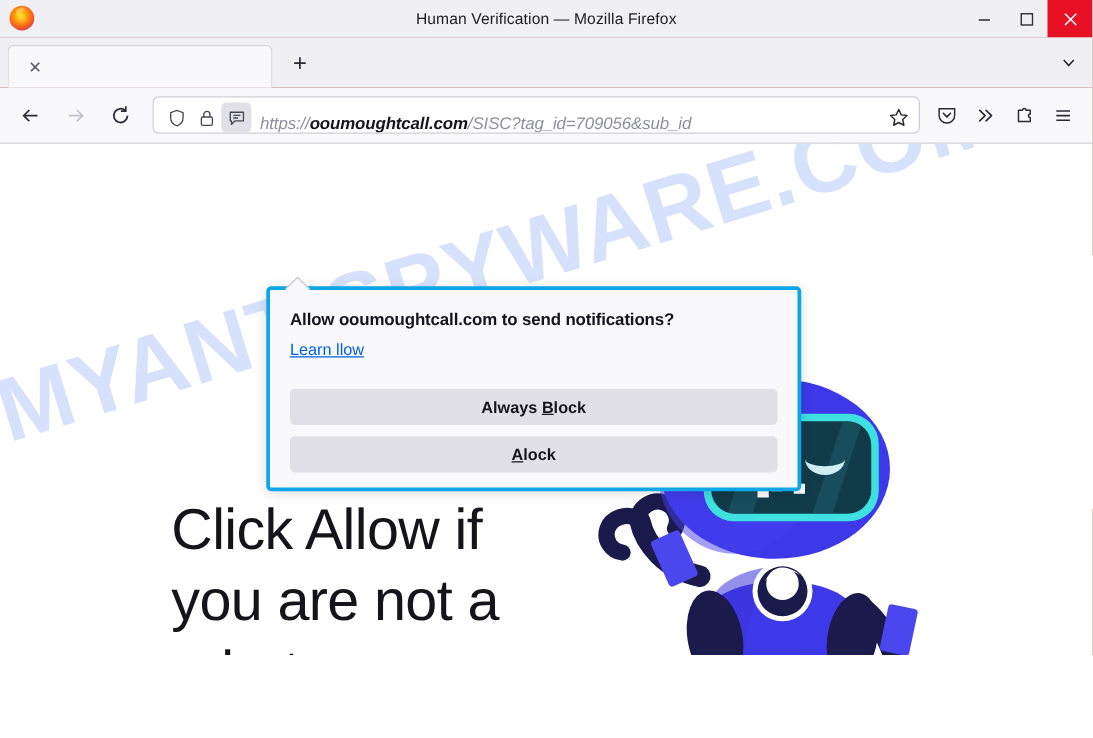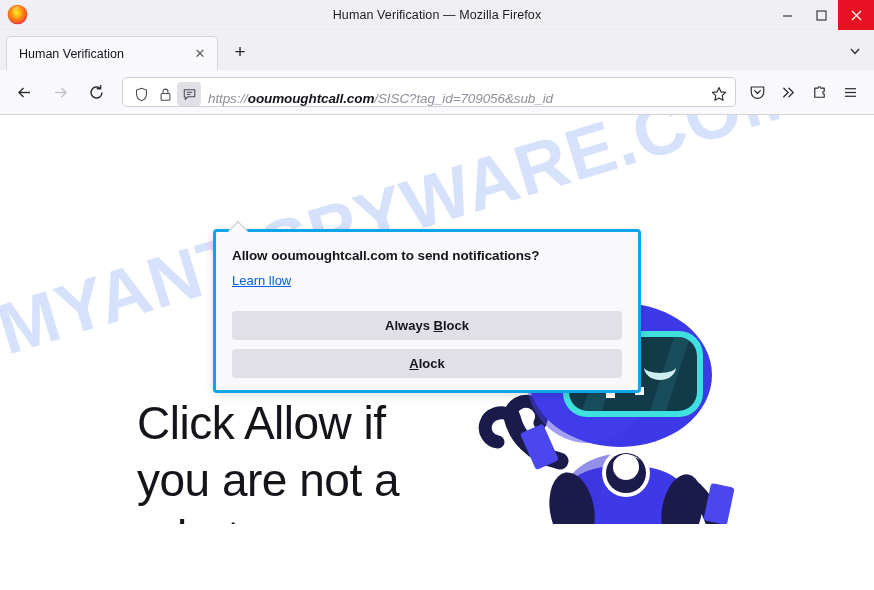--- a/index.html
+++ b/index.html
@@ -224,21 +224,20 @@
         <svg width="11" height="11" viewBox="0 0 11 11">
             <line x1="1" y1="1" x2="10" y2="10" stroke="currentColor" stroke-width="1.3"></line>
             <line x1="10" y1="1" x2="1" y2="10" stroke="currentColor" stroke-width="1.3"></line>
           </svg>
       </div>
     </div>
   </div>
 
   <div class="tabstrip">
     <div class="tab">
-      <span class="tab-title">Human Verification</span>
       <span class="tab-close">✕</span>
     </div>
     <div class="newtab">+</div>
     <div class="tablist-chevron">
       <svg width="14" height="14" viewBox="0 0 14 14">
           <polyline points="3,5 7,9.5 11,5" fill="none" stroke="currentColor" stroke-width="1.3"></polyline>
         </svg>
     </div>
   </div>
 

